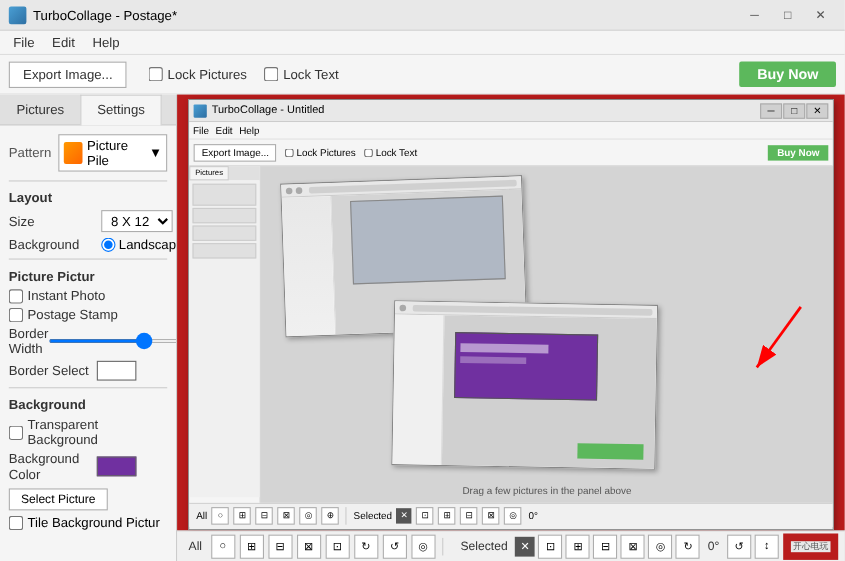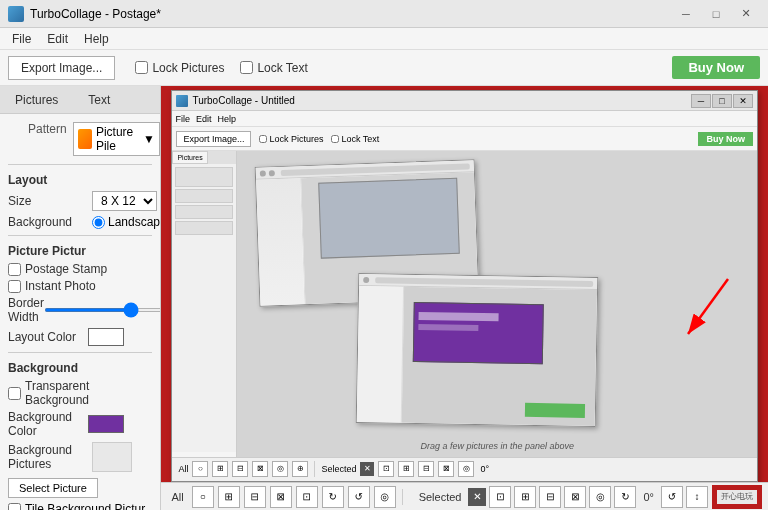--- a/index.html
+++ b/index.html
@@ -102,23 +102,23 @@
       margin-bottom: -1px;
       position: relative;
       z-index: 1;
     }
 
     
     .panel-content { padding: 8px; }
 
     .pattern-row {
       display: flex;
+      align-items: center;
       gap: 6px;
       margin-bottom: 8px;
-      margin-left: 20px;
     }
     .pattern-label { font-size: 12px; color: #555; }
     .pattern-select {
       display: flex;
       align-items: center;
       gap: 4px;
       background: white;
       border: 1px solid #adadad;
       padding: 2px 4px;
       cursor: pointer;
@@ -312,21 +312,20 @@
 
     .inner-canvas { flex: 1; background: #d4d4d4; position: relative; overflow: hidden; }
 
     
     .collage-preview {
       position: absolute;
       top: 4px;
       left: 0;
       right: 0;
       bottom: 0;
-      font-style: italic;
     }
 
     .screenshot-card {
       position: absolute;
       background: white;
       border: 1px solid #888;
       box-shadow: 2px 2px 5px rgba(0,0,0,0.3);
       overflow: hidden;
     }
 
@@ -453,20 +452,21 @@
   </div>
   <button class="buy-btn">Buy Now</button>
 </div>
 
 <div class="main-layout">
 
   <div class="left-panel">
 
     <div class="tab-bar">
       <div class="tab">Pictures</div>
+      <div class="tab active">Settings</div>
       <div class="tab">Text</div>
     </div>
 
     <div class="panel-content">
       
       <div class="pattern-row">
         <span class="pattern-label">Pattern</span>
         <div class="pattern-select">
           <div class="pattern-icon"></div>
           <span>Picture Pile</span>
@@ -496,50 +496,46 @@
 
         </div>
       </div>
 
       <hr class="section-divider">
 
       
       <div class="section-title">Picture Pictur</div>
       <div class="check-row">
         <input type="checkbox" style="">
-        <label>Postage Stamp</label>
+        <label>Instant Photo</label>
       </div>
       <div class="check-row">
         <input type="checkbox" style="">
-        <label>Instant Photo</label>
+        <label>Postage Stamp</label>
       </div>
       <div class="slider-row">
         <span class="slider-label">Border Width</span>
         <input type="range" class="slider" value="70" min="0" max="100" style="">
       </div>
       <div class="color-row">
-        <span class="color-label">Layout Color</span>
+        <span class="color-label">Border Select</span>
         <div class="color-swatch white"></div>
       </div>
 
       <hr class="section-divider">
 
       
       <div class="section-title">Background</div>
       <div class="check-row">
         <input type="checkbox" style="">
         <label>Transparent Background</label>
       </div>
       <div class="color-row">
         <span class="color-label">Background Color</span>
         <div class="color-swatch purple"></div>
-      </div>
-      <div class="bg-picture-row">
-        <span class="bg-picture-label">Background Pictures</span>
-        <div class="bg-picture-thumb"></div>
       </div>
       <button class="select-picture-btn">Select Picture</button>
       <div class="tile-row" style="margin-top:4px;">
         <input type="checkbox" style="">
         <label>Tile Background Pictur</label>
       </div>
       
     </div>
   </div>
 
@@ -679,16 +675,16 @@
         <button class="bottom-btn">⊡</button>
         <button class="bottom-btn">⊞</button>
         <button class="bottom-btn">⊟</button>
         <button class="bottom-btn">⊠</button>
         <button class="bottom-btn">◎</button>
         <button class="bottom-btn">↻</button>
         <span class="bottom-text">0°</span>
         <button class="bottom-btn">↺</button>
         <button class="bottom-btn">↕</button>
       </div>
-      <div style="margin-left:auto;width:50px;height:24px;background:#e8e8e8;border:5px solid #b91c1c;display:flex;align-items:center;justify-content:center;font-size:8px;color:#555;">开心电玩</div>
+      <div style="margin-left:auto;width:50px;height:24px;background:#e8e8e8;border:7px solid #b91c1c;display:flex;align-items:center;justify-content:center;font-size:8px;color:#555;">开心电玩</div>
     </div>
   </div>
 </div>
 
 </body></html>

